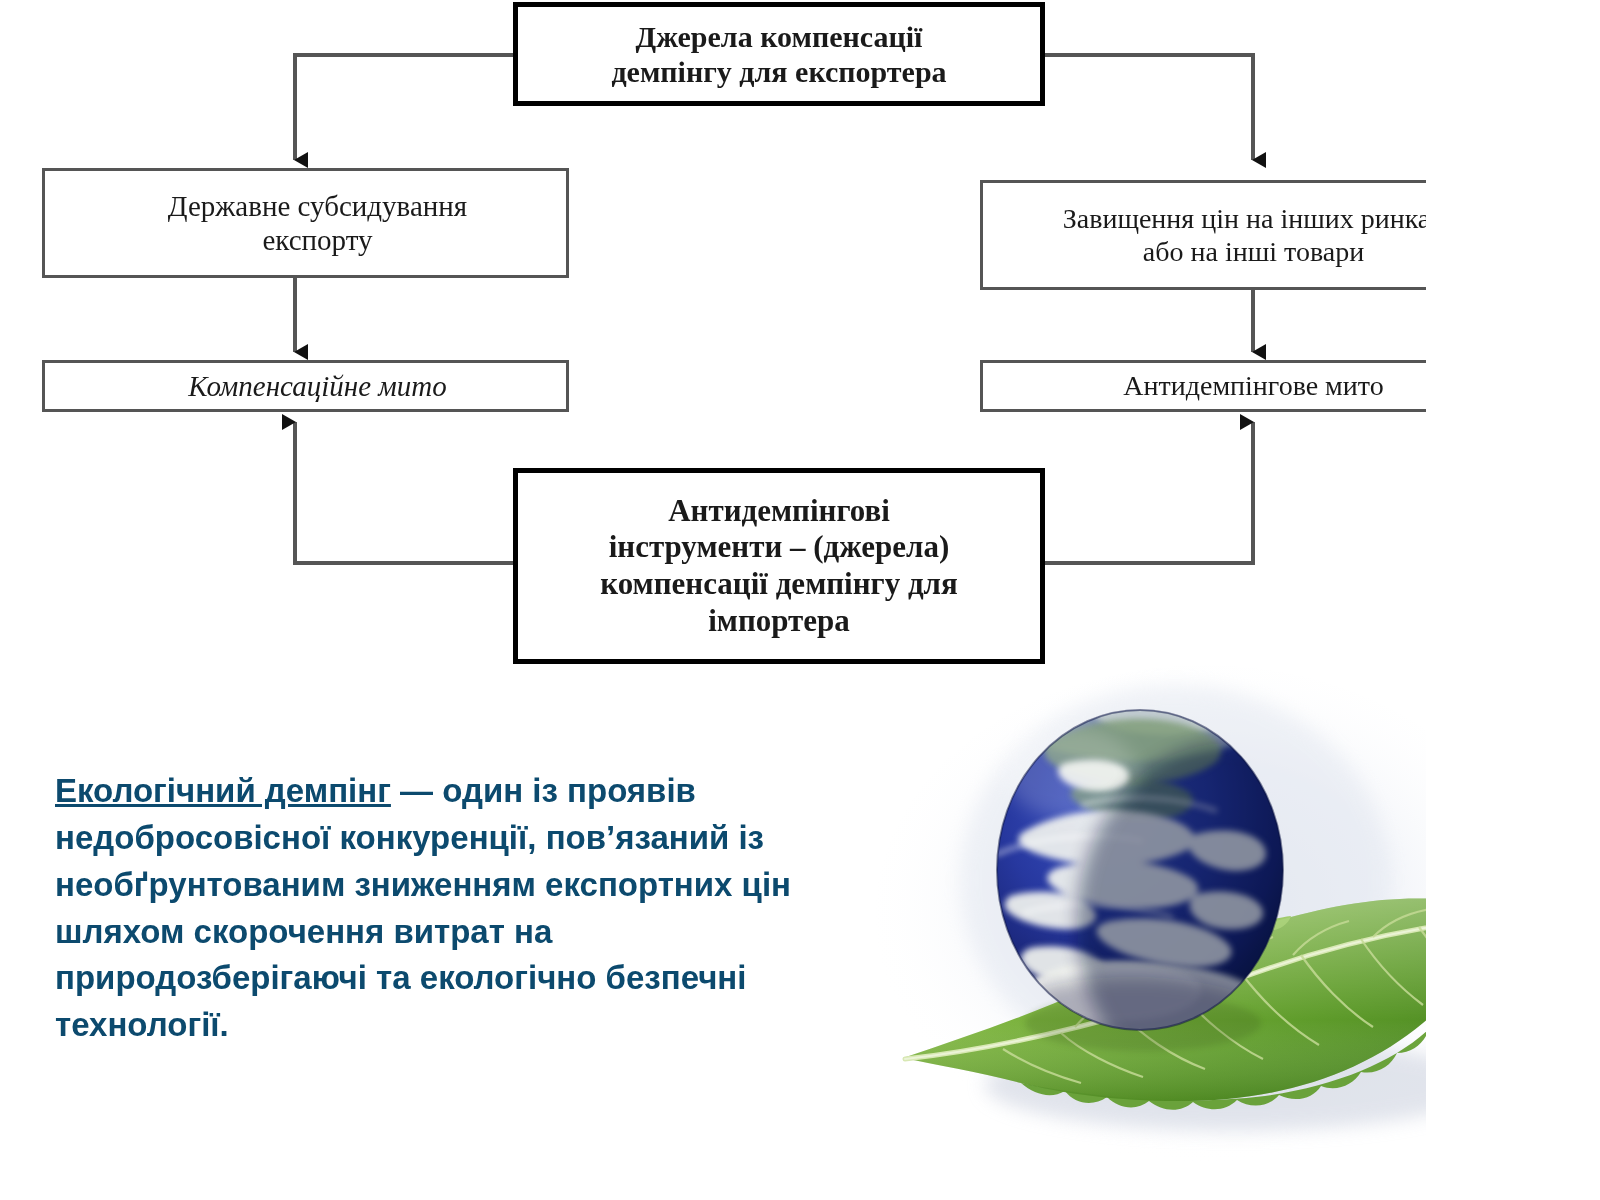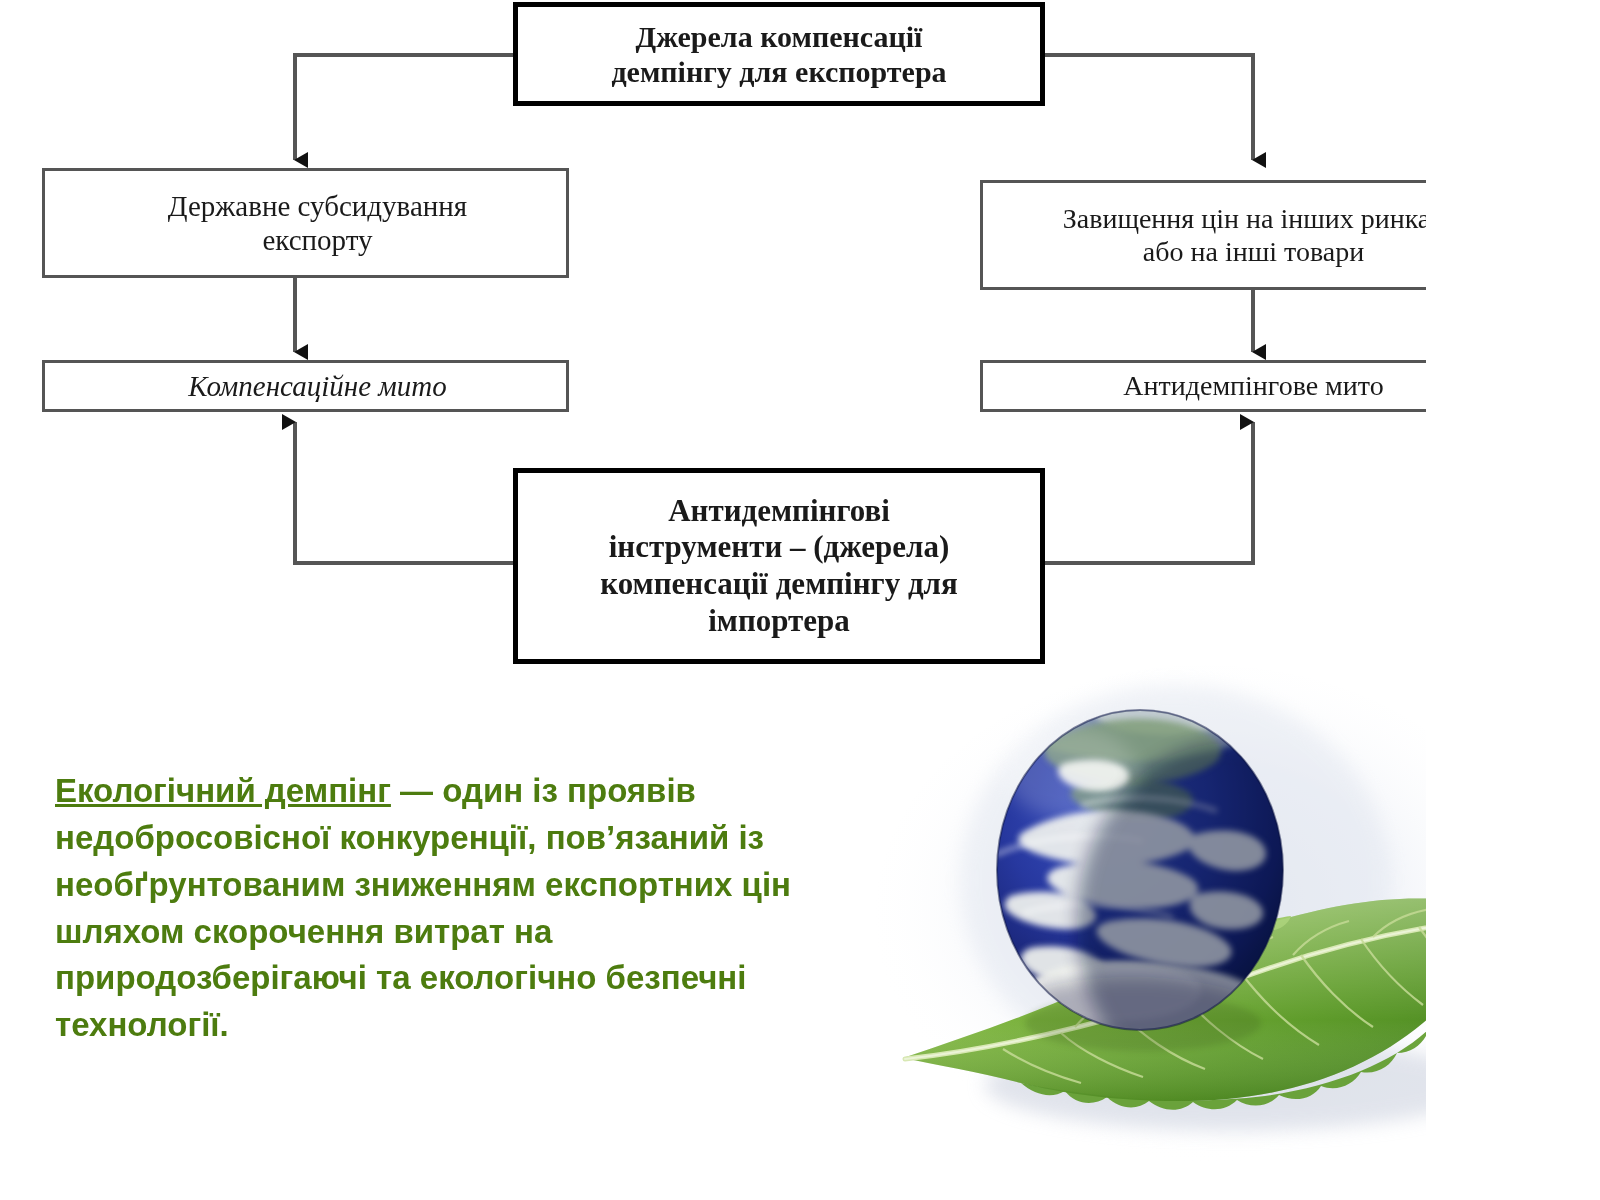--- a/index.html
+++ b/index.html
@@ -102,21 +102,21 @@
   
   #definition {
     position: absolute;
     left: 55px;
     top: 735px;
     width: 810px;
     font-family: "Liberation Sans", "DejaVu Sans", sans-serif;
     font-weight: bold;
     font-size: 33px;
     line-height: 1.42;
-    color: #4d7c0f;
+    color: #0c4a6e;
     white-space: pre-line;
   }
   #definition .term {
     text-decoration: underline;
   }
 
   
   #illustration {
     position: absolute;
     left: 875px;

